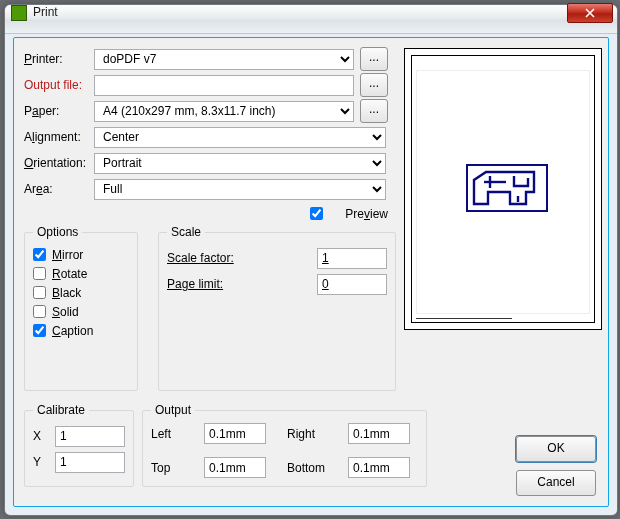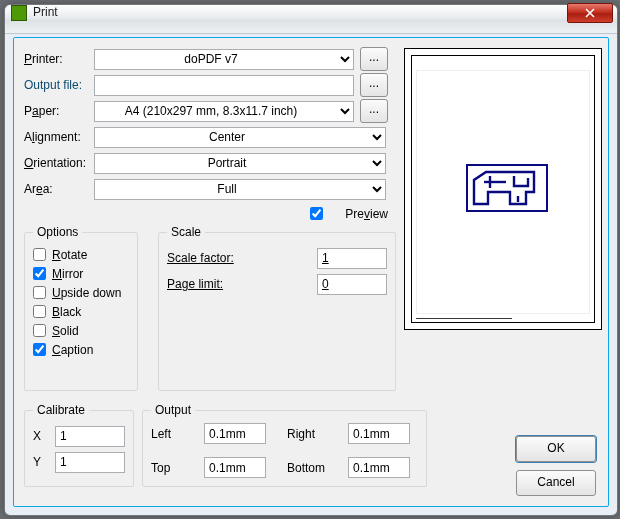--- a/index.html
+++ b/index.html
@@ -68,35 +68,34 @@
   .form-row {
     display: flex;
     align-items: center;
     margin-bottom: 4px;
     height: 22px;
   }
   .form-label {
     width: 70px;
     color: #000;
   }
-  .form-label.disabled { color: #0c4a6e; }
+  .form-label.disabled { color: #b91c1c; }
   .u { text-decoration: underline; }
 
   select, input[type="text"] {
     height: 21px;
     border: 1px solid #abadb3;
     background: #fff;
     font-family: inherit;
     font-size: 12px;
     padding: 0 4px;
     box-sizing: border-box;
   }
   select {
     padding-right: 18px;
-    text-align: center;
   }
   .sel-wide { width: 260px; }
   .sel-full { width: 292px; }
   input.disabled, .input-disabled {
     background: #f0f0f0;
     border: 1px solid #cfcfcf;
   }
 
   .ellipsis-btn {
     width: 26px; height: 22px;
@@ -283,30 +282,26 @@
 
         <div class="preview-row">
           <input type="checkbox" checked="" style="">
           <label>Pre<span class="u">v</span>iew</label>
         </div>
 
         <div class="opt-scale-row">
           <fieldset class="options-box">
             <legend>Options</legend>
             <div class="chk-row">
+                <input type="checkbox" checked="" style="">
+                <span><span class="u">M</span>irror</span>
+              </div>
+            <div class="chk-row">
                 <input type="checkbox" style="">
                 <span><span class="u">R</span>otate</span>
-              </div>
-            <div class="chk-row">
-                <input type="checkbox" checked="" style="">
-                <span><span class="u">M</span>irror</span>
-              </div>
-            <div class="chk-row">
-                <input type="checkbox" style="">
-                <span><span class="u">U</span>pside down</span>
               </div>
             <div class="chk-row">
                 <input type="checkbox" style="">
                 <span><span class="u">B</span>lack</span>
               </div>
             <div class="chk-row">
                 <input type="checkbox" style="">
                 <span><span class="u">S</span>olid</span>
               </div>
             <div class="chk-row">

